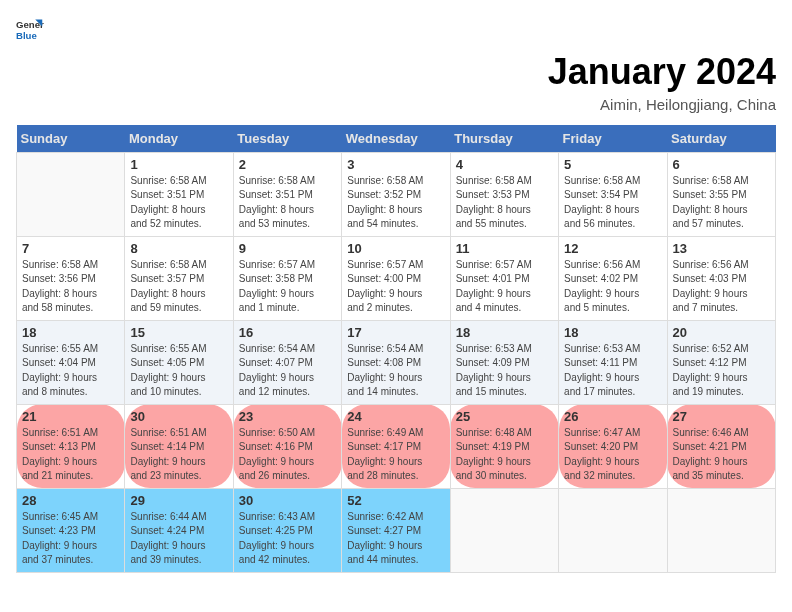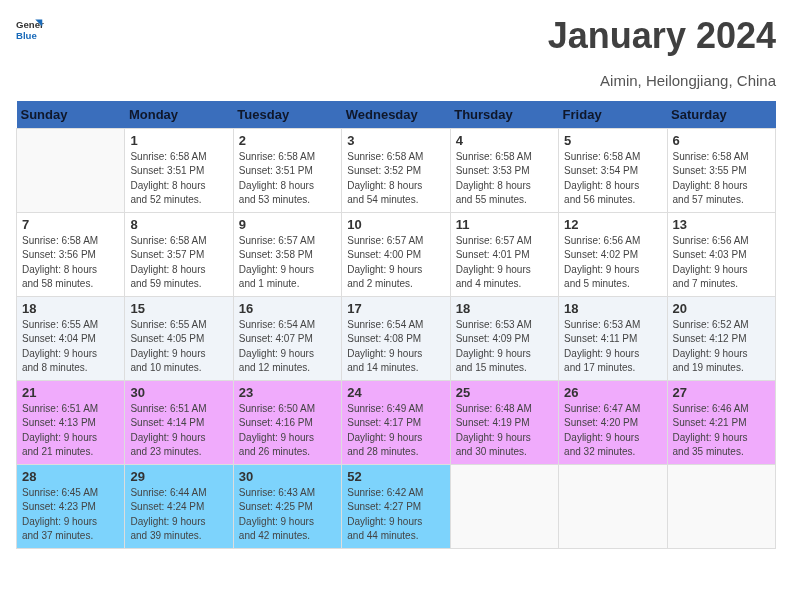--- a/index.html
+++ b/index.html
@@ -22,36 +22,37 @@
       gap: 4px;
     }
     .logo-icon {
       width: 28px;
       height: 28px;
     }
     .title-area { text-align: right; }
     .month-title {
       font-size: 36px;
       font-weight: bold;
-      color: #404040;
+      color: #000000;
       line-height: 1.1;
+      margin-top: 36px;
     }
     .location {
       font-size: 15px;
       color: #555;
-      margin-top: 16px;
+      margin-top: 4px;
     }
     table {
       width: 100%;
       border-collapse: collapse;
       font-size: 11px;
     }
     th {
       background-color: #3a6ebc;
-      color: #0f172a;
+      color: #e5e5e5;
       padding: 6px 4px;
       text-align: left;
       font-size: 13px;
       font-weight: bold;
     }
     td {
       border: 1px solid #ddd;
       vertical-align: top;
       padding: 4px 5px;
       width: 14.28%;
@@ -68,21 +69,21 @@
       margin-bottom: 2px;
     }
     .day-info {
       color: #444;
       font-size: 10px;
       line-height: 1.45;
     }
     .empty-cell { background: #f9f9f9 !important; }
     tr:nth-child(2) td { background: #fff; }
     tr:nth-child(3) td { background: #f0f4f9; }
-    tr:nth-child(4) td { background: #f0abfc; }
+    tr:nth-child(4) td { background: #fca5a5; border-radius: 25px; }
     tr:nth-child(5) td { background: #7dd3fc; }
     tr:nth-child(6) td { background: #fff; }
     tr:nth-child(7) td { background: #f0f4f9; }
   </style>
 </head>
 <body>
 
 <div class="header-area">
   <div class="logo">
     <svg class="logo-icon" viewBox="0 0 32 32">

